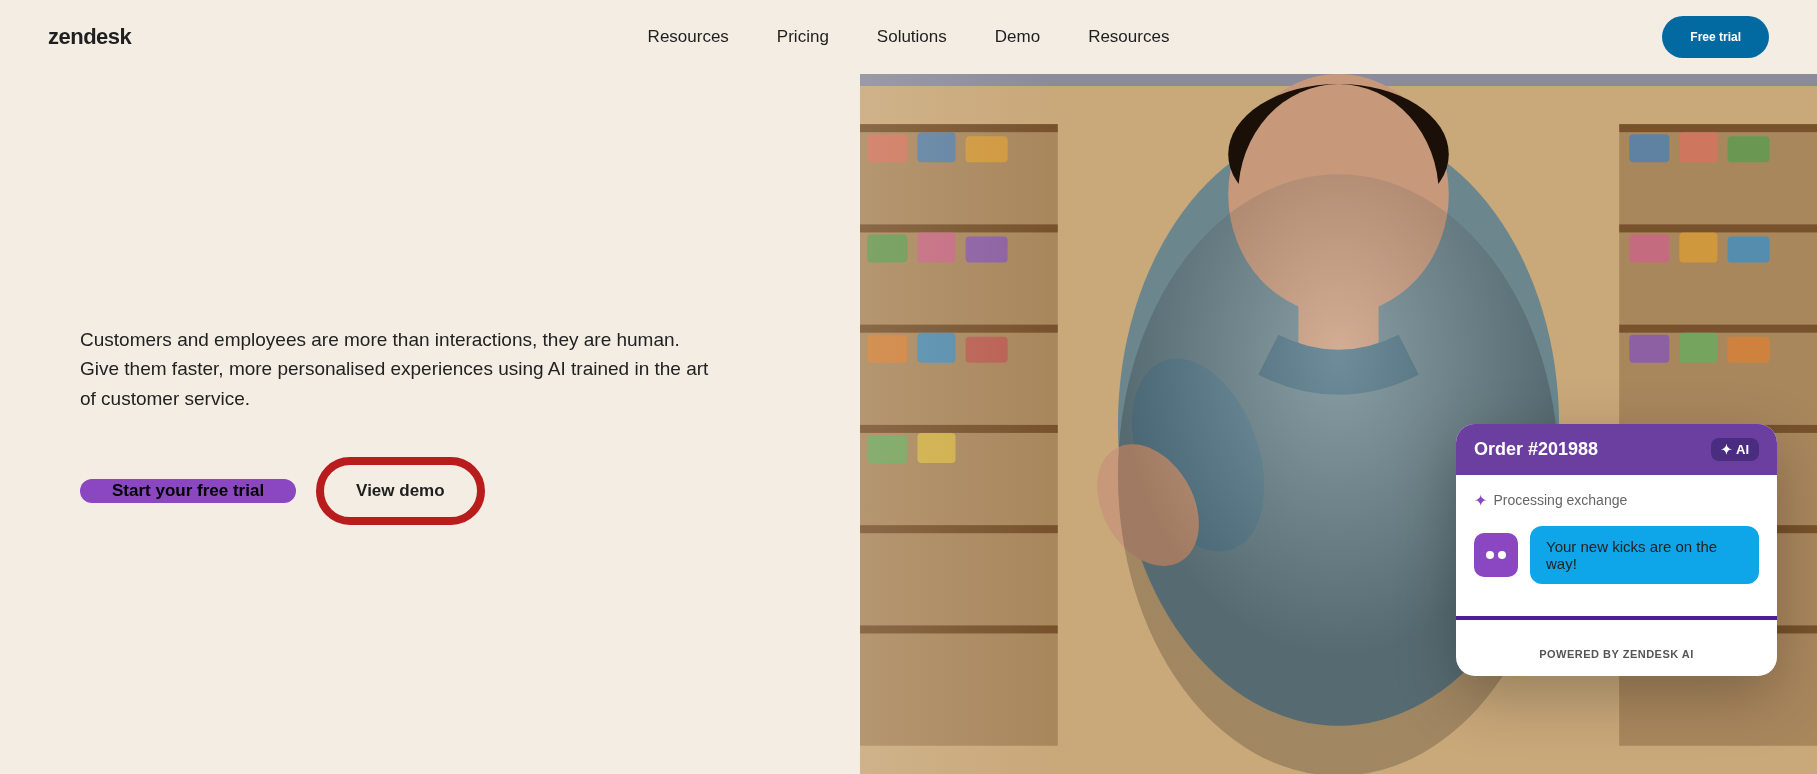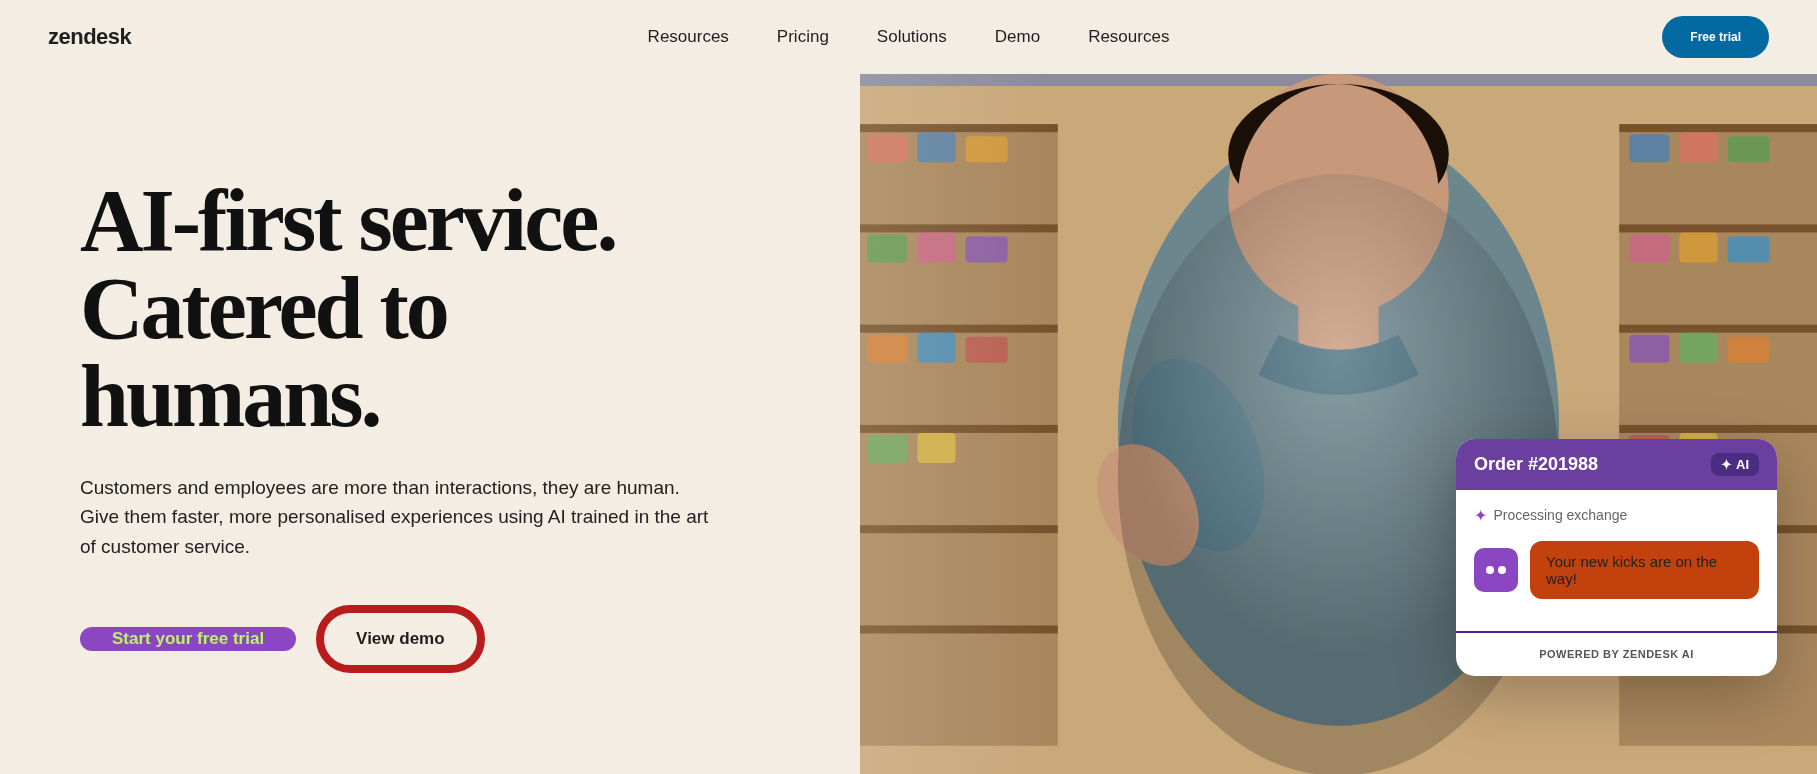--- a/index.html
+++ b/index.html
@@ -101,21 +101,21 @@
     }
 
     .hero-buttons {
       display: flex;
       align-items: center;
       gap: 20px;
     }
 
     .btn-primary {
       background: #8b46c1;
-      color: #bef264;
+      color: #000000;
       border: none;
       border-radius: 50px;
       padding: 2px 32px;
       font-size: 17px;
       font-weight: 600;
       cursor: pointer;
       white-space: nowrap;
     }
 
     .btn-secondary {
@@ -218,32 +218,32 @@
     }
 
     .chat-avatar-dot {
       width: 8px;
       height: 8px;
       background: #fff;
       border-radius: 50%;
     }
 
     .chat-bubble {
-      background: #c2410c;
+      background: #0ea5e9;
       border-radius: 12px;
       padding: 12px 16px;
       font-size: 15px;
       color: #222;
       font-weight: 500;
     }
 
     .chat-card-footer {
-      padding: 11px 18px 14px;
+      padding: 24px 18px 14px;
       text-align: center;
-      border-top: 2px solid #4c1d95;
+      border-top: 4px solid #4c1d95;
     }
 
     .powered-by {
       font-size: 11px;
       font-weight: 700;
       color: #555;
       letter-spacing: 0.5px;
     }
 
     
@@ -281,25 +281,20 @@
     <a>Demo</a>
     <a>Resources</a>
   </nav>
 
   <button class="free-trial-btn">Free trial</button>
 </header>
 
 <section class="hero">
 
   <div class="hero-left">
-    <h1 class="hero-heading">
-      <span>AI-first service.</span><br>
-      <span>Catered to</span><br>
-      <span>humans.</span>
-    </h1>
     <p class="hero-subtext">Customers and employees are more than interactions, they are human. Give them faster, more personalised experiences using AI trained in the art of customer service.</p>
     <div class="hero-buttons">
       <button class="btn-primary">Start your free trial</button>
       <button class="btn-secondary">View demo</button>
     </div>
   </div>
 
   <div class="hero-right">
     <div class="scene">
 

